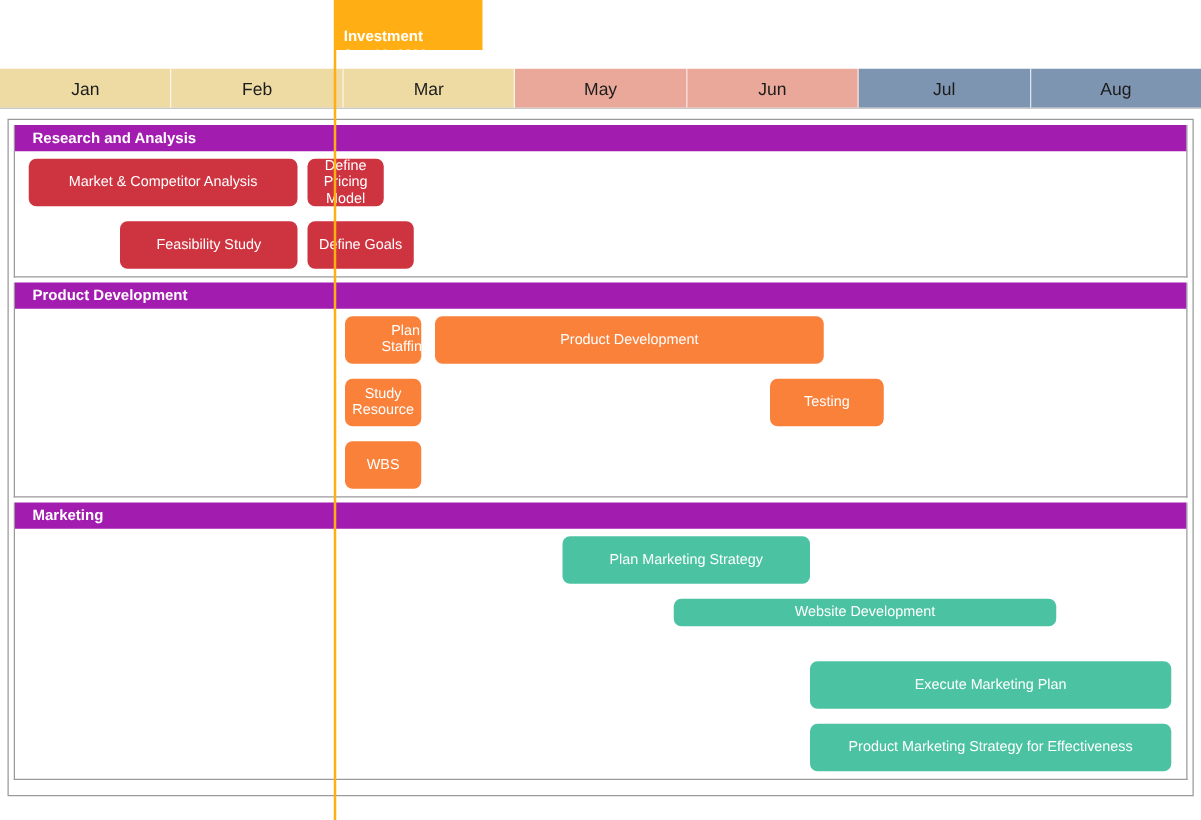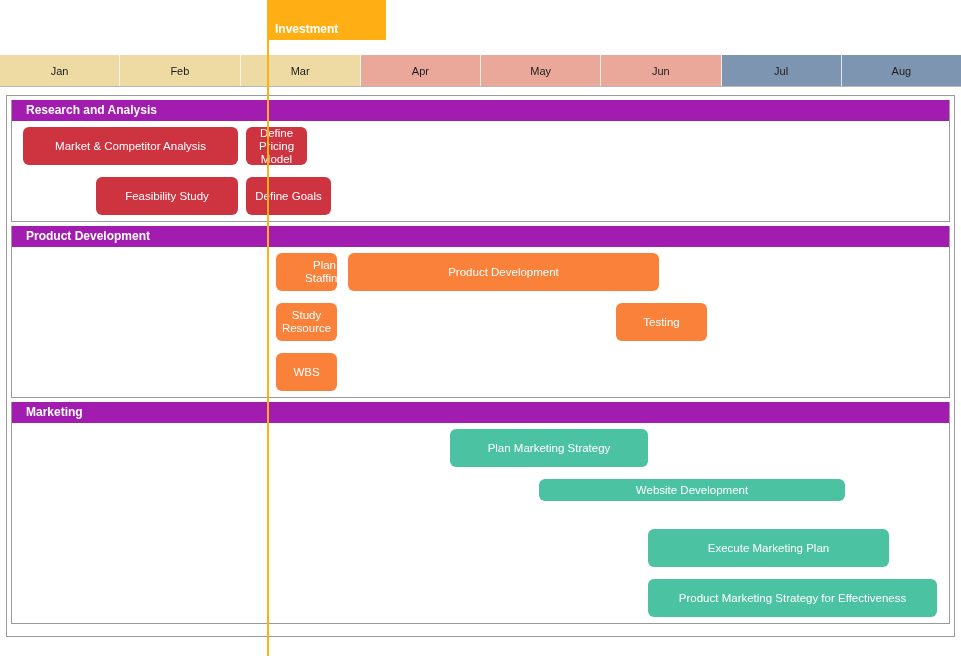--- a/index.html
+++ b/index.html
@@ -67,21 +67,21 @@
     display: flex;
     border-bottom: 1px solid #b9b9b9;
     box-sizing: border-box;
     z-index: 2;
   }
   .month {
     flex: 1 1 0;
     display: flex;
     align-items: center;
     justify-content: center;
-    font-size: 11px;
+    font-size: 14px;
     color: #1c1c1c;
     border-right: 1px solid rgba(255,255,255,0.75);
     box-sizing: border-box;
   }
   .month:last-child { border-right: none; }
 
   
   .chart-body {
     position: absolute;
     left: 6px;
@@ -161,23 +161,20 @@
       <div class="month" style="background: rgb(238, 219, 164);">
         <span>Jan</span>
       </div>
       <div class="month" style="background: rgb(238, 219, 164);">
         <span>Feb</span>
       </div>
       <div class="month" style="background: rgb(238, 219, 164);">
         <span>Mar</span>
       </div>
       <div class="month" style="background: rgb(233, 168, 153);">
-        <span>Apr</span>
-      </div>
-      <div class="month" style="background: rgb(233, 168, 153);">
         <span>May</span>
       </div>
       <div class="month" style="background: rgb(233, 168, 153);">
         <span>Jun</span>
       </div>
       <div class="month" style="background: rgb(126, 149, 177);">
         <span>Jul</span>
       </div>
       <div class="month" style="background: rgb(126, 149, 177);">
         <span>Aug</span>
@@ -245,21 +242,21 @@
             <div class="bar teal" style="left: 438px; width: 198px; top: 6px; height: 38px;">
               <span class="bar-label">Plan Marketing Strategy</span>
             </div>
           </div>
           <div class="taskrow">
             <div class="bar teal" style="left: 527px; width: 306px; top: 6px; height: 22px;">
               <span class="bar-label">Website Development</span>
             </div>
           </div>
           <div class="taskrow">
-            <div class="bar teal" style="left: 636px; width: 241px; top: 6px; height: 38px;">
+            <div class="bar teal" style="left: 636px; width: 289px; top: 6px; height: 38px;">
               <span class="bar-label">Execute Marketing Plan</span>
             </div>
           </div>
           <div class="taskrow">
             <div class="bar teal" style="left: 636px; width: 289px; top: 6px; height: 38px;">
               <span class="bar-label">Product Marketing Strategy for Effectiveness</span>
             </div>
           </div>
         </div>
       </div>

